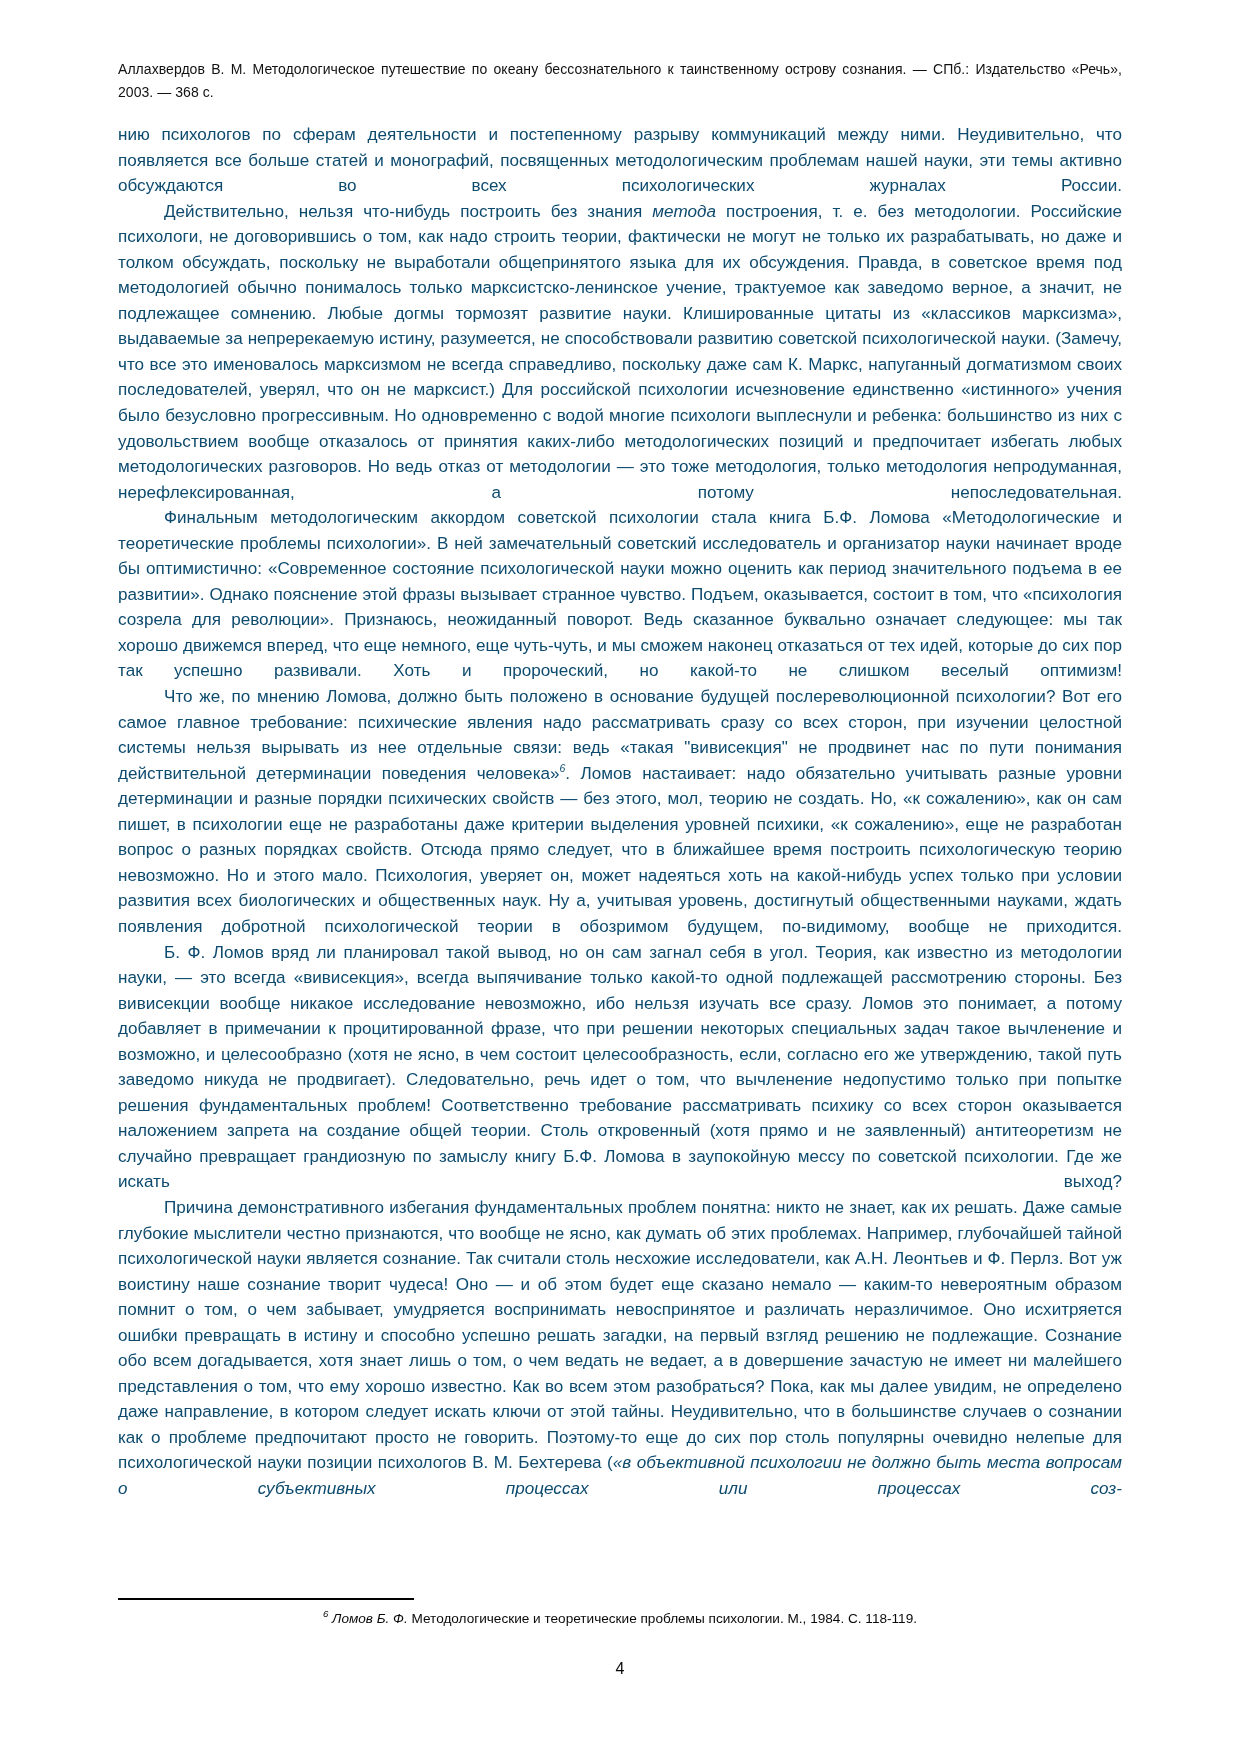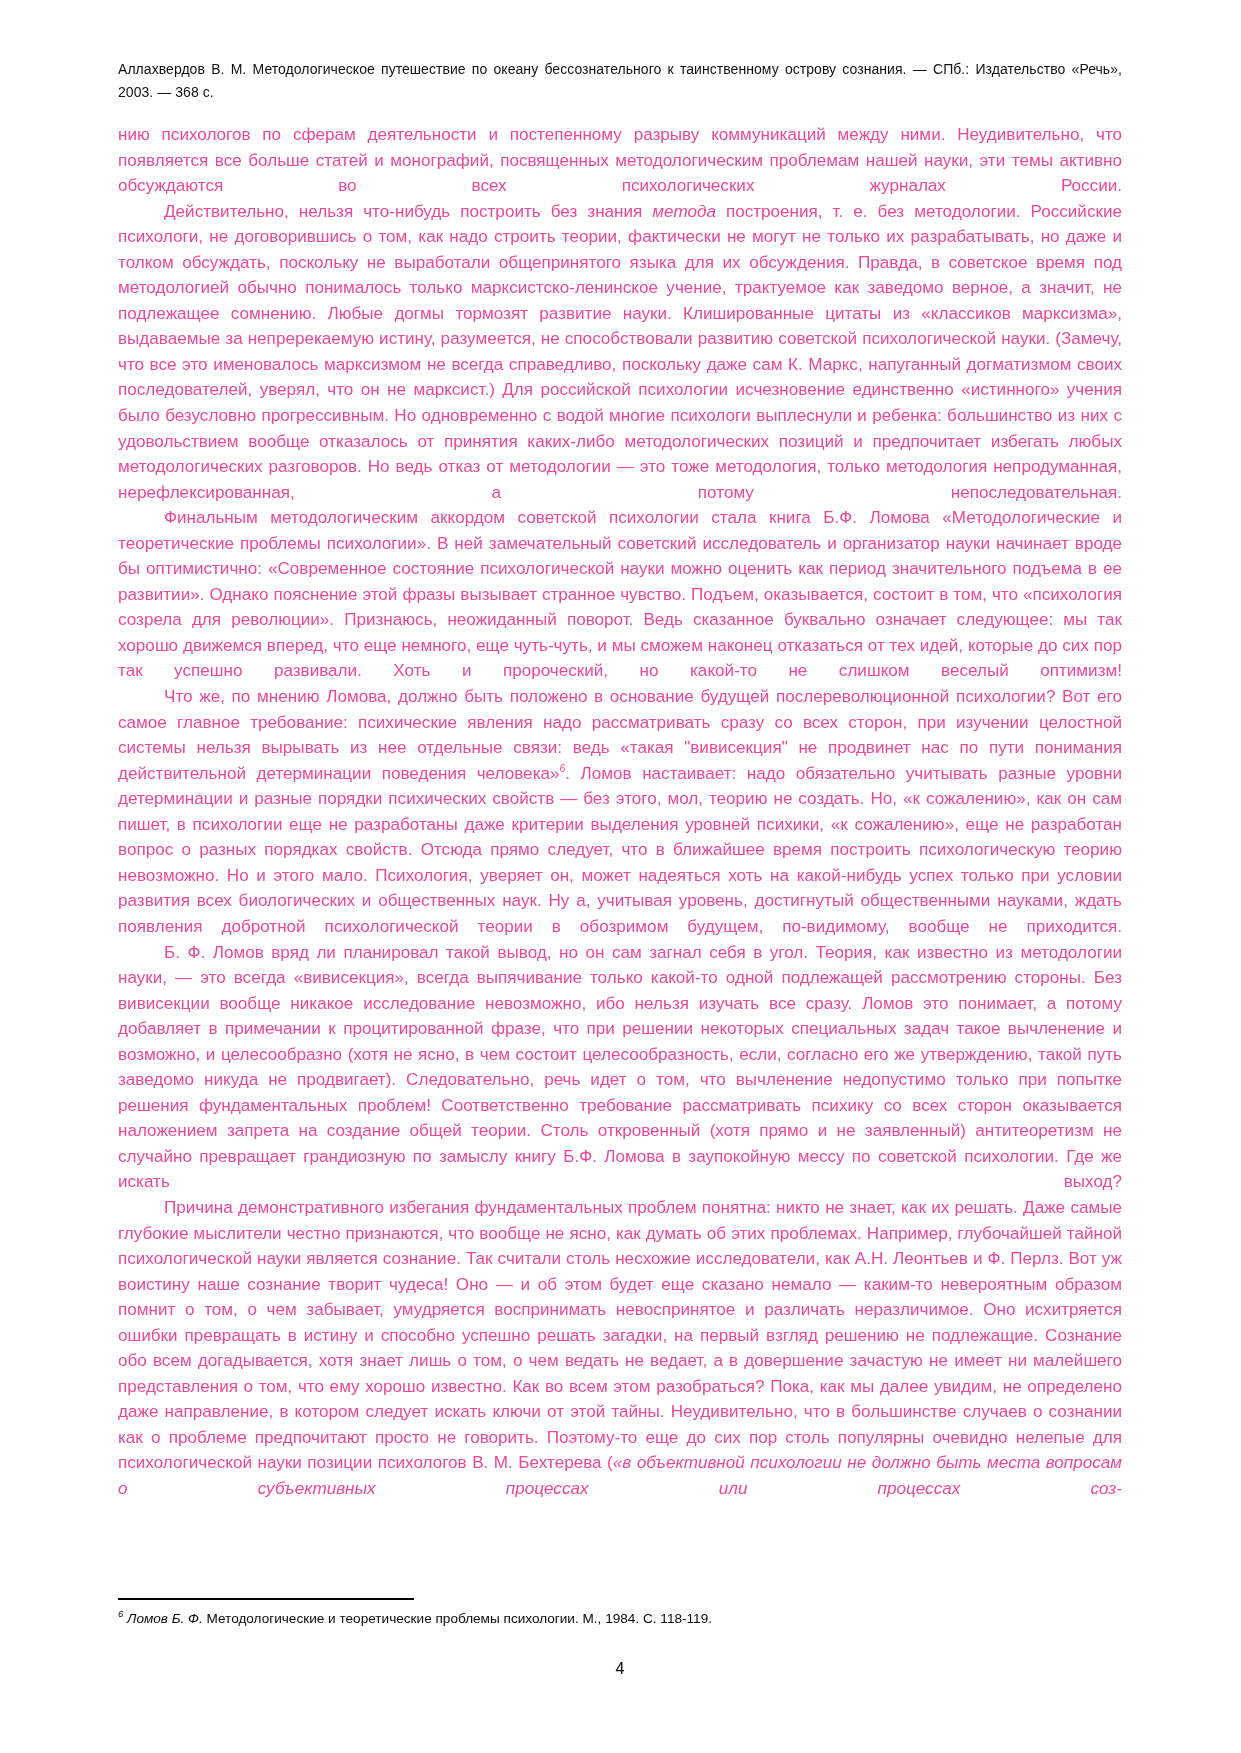--- a/index.html
+++ b/index.html
@@ -44,21 +44,21 @@
   .body-text {
     position: absolute;
     top: 122px;
     left: 0;
     width: 1004px;
     font-size: 17.1px;
     line-height: 1.495;
     text-align: justify;
     text-align-last: left;
     letter-spacing: 0.0px;
-    color: #ec4899;
+    color: #0c4a6e;
   }
   .body-text p {
     margin: 0;
     text-indent: 46px;
     text-align: justify;
   }
   .body-text p.no-indent {
     text-indent: 0;
   }
   .body-text p.last-line-justify {
@@ -71,20 +71,21 @@
     font-style: italic;
     vertical-align: super;
     line-height: 0;
   }
   
   .footnote-area {
     position: absolute;
     left: 0;
     top: 1598px;
     width: 1004px;
+    text-align: center;
   }
   .footnote-rule {
     width: 296px;
     height: 2px;
     background: #000;
     margin: 0 0 9px 0;
   }
   .footnote {
     font-size: 13.6px;
     line-height: 1.5;

